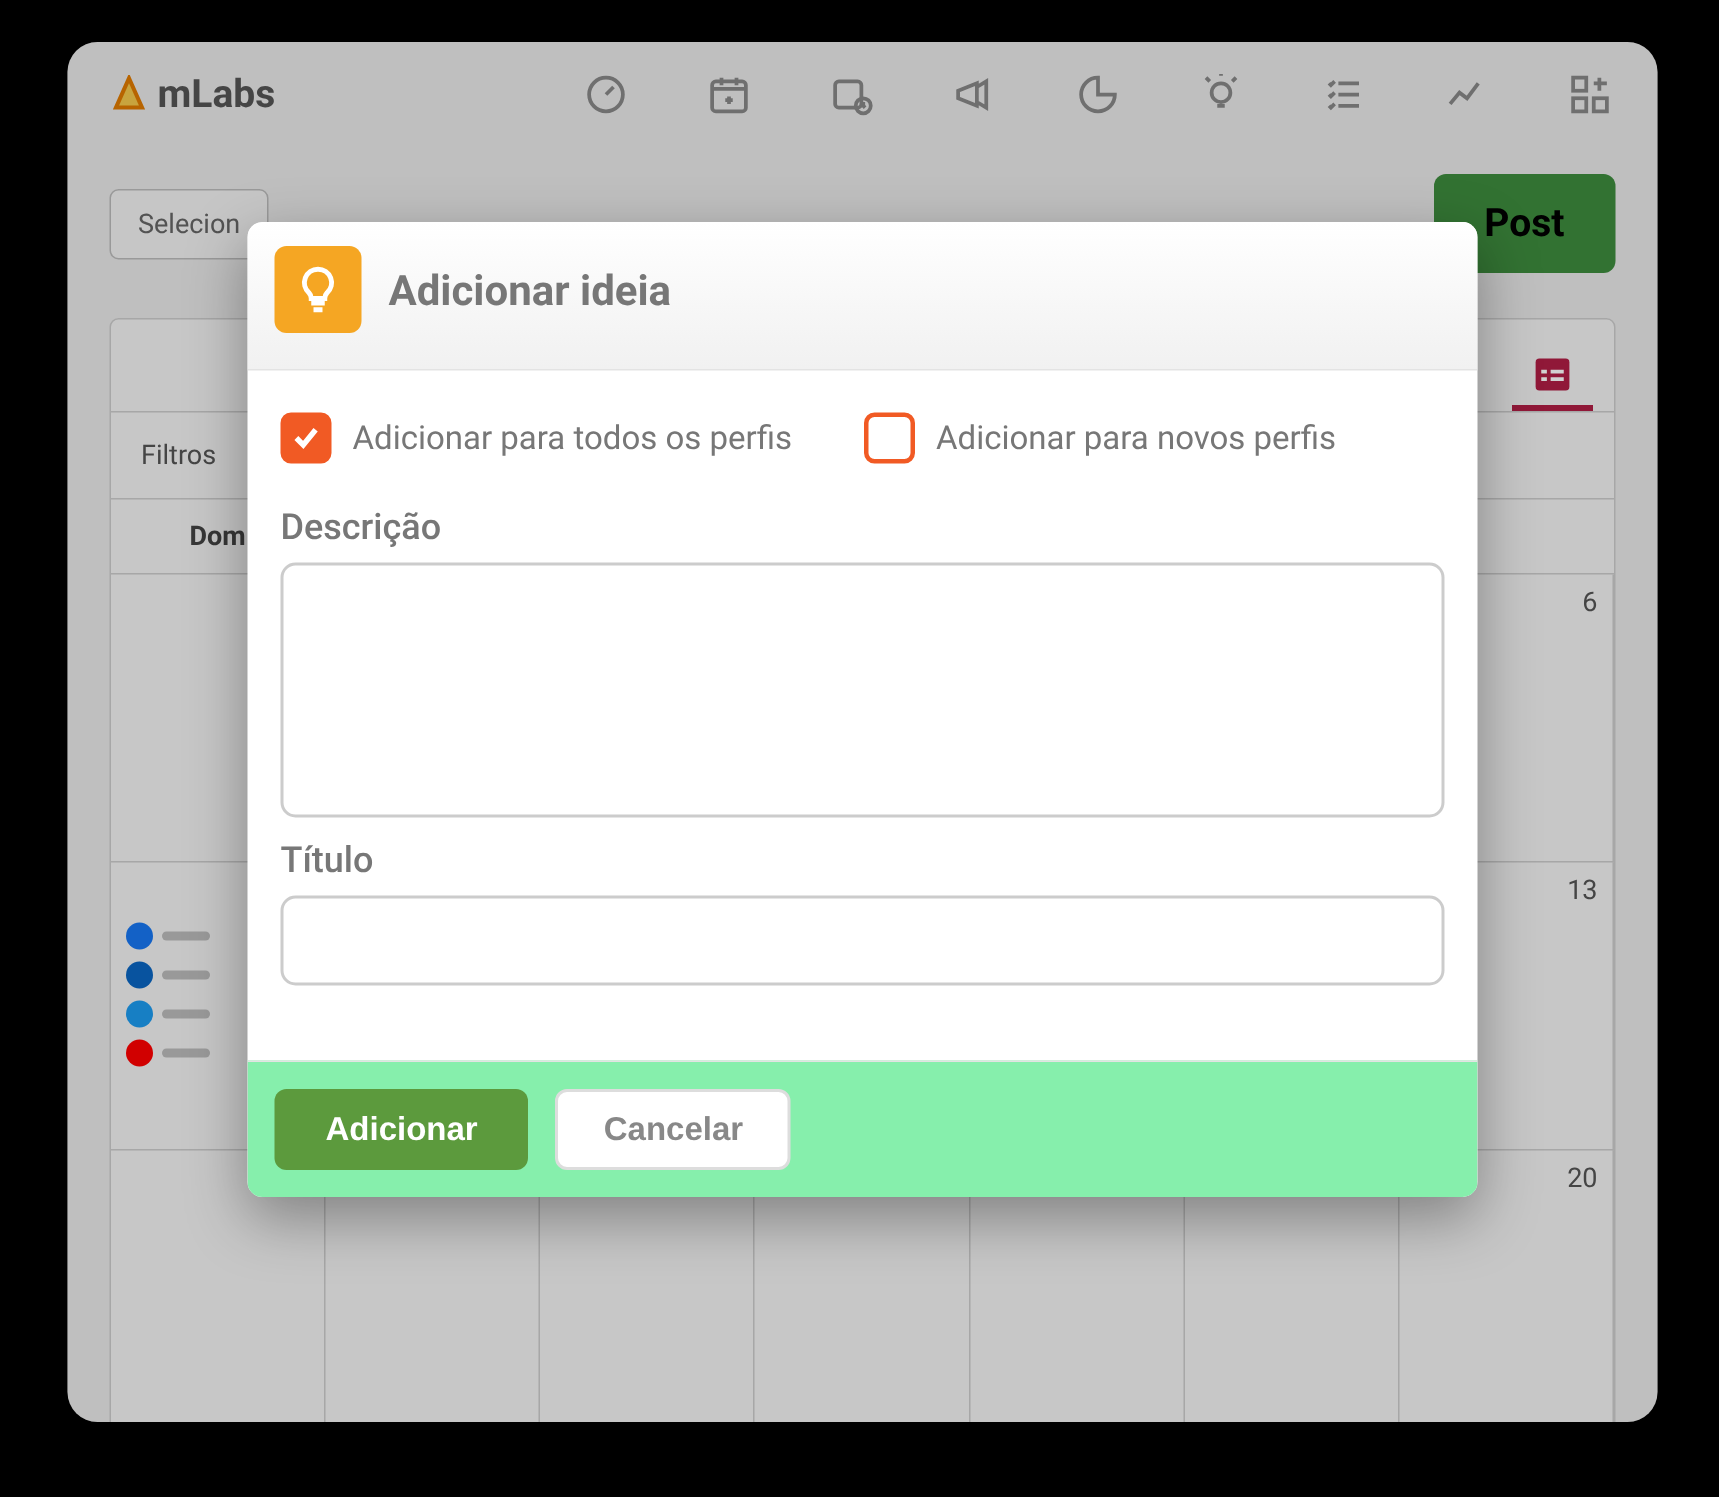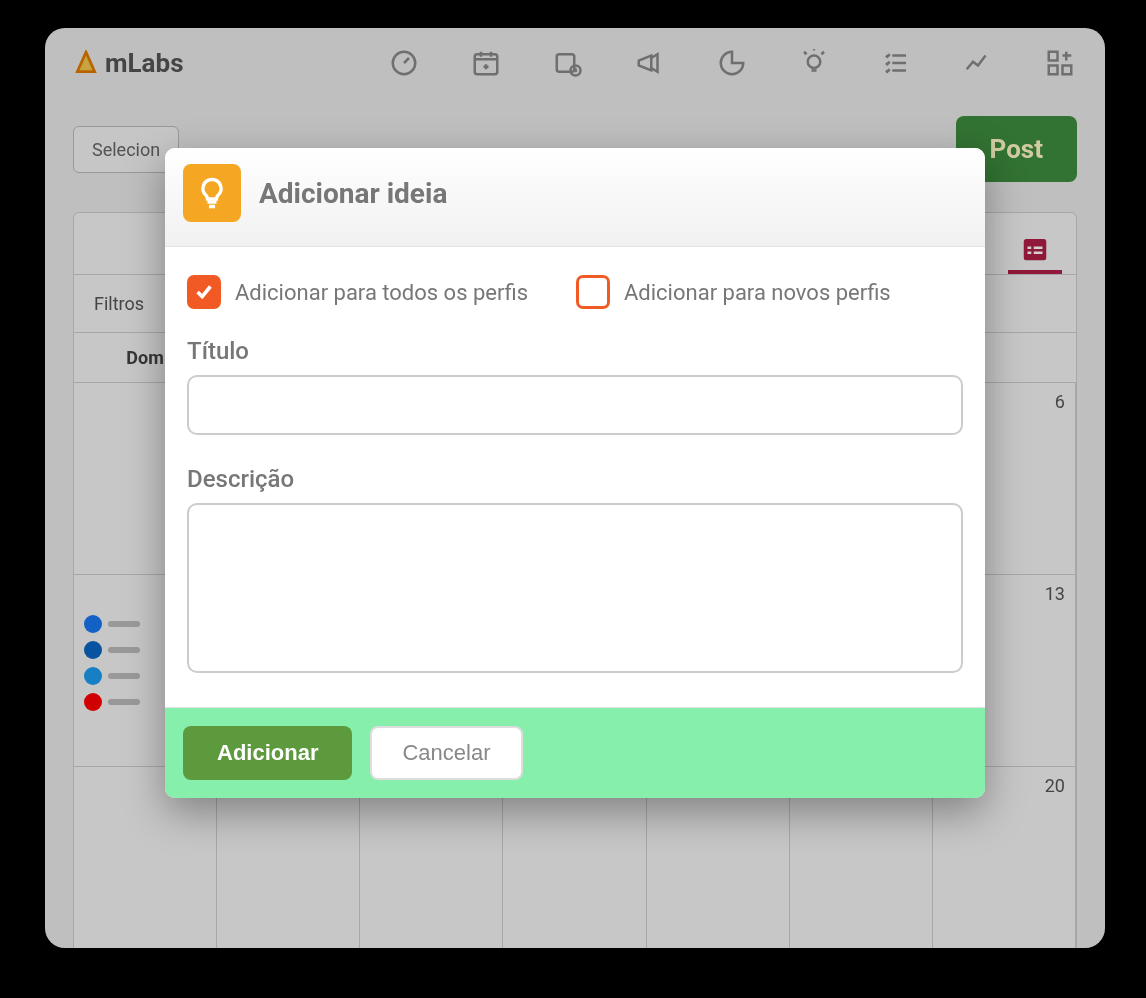--- a/index.html
+++ b/index.html
@@ -65,21 +65,21 @@
       border: 1px solid #bbb;
       background: #f2f2f2;
       border-radius: 6px;
       padding: 12px 18px;
       font-size: 18px;
       color: #666;
     }
     .post-btn {
       margin-left: auto;
       background: #3d8b3d;
-      color: #fef9c3;
+      color: #000000;
       border-radius: 8px;
       padding: 18px 34px;
       font-size: 26px;
       font-weight: 700;
       display: inline-flex;
       align-items: center;
     }
     .calendar-wrap {
       margin-top: 30px;
       border: 1px solid #ccc;
@@ -291,21 +291,21 @@
       font-weight: 700;
       cursor: pointer;
     }
     .btn-secondary {
       background: #fff;
       color: #888;
       border: 2px solid #ddd;
       border-radius: 8px;
       padding: 1px 30px;
       font-size: 22px;
-      font-weight: 400;
+      font-weight: 700;
       cursor: pointer;
     }
   </style>
 </head>
 <body>
 
 <div class="app-window">
   <div class="topbar">
     <div class="logo">
       <svg class="logo-icon" viewBox="0 0 24 24" fill="none">
@@ -475,27 +475,27 @@
             </svg>
         </div>
         <span class="check-label">Adicionar para todos os perfis</span>
       </div>
       <div class="check-item">
         <div class="check-box"></div>
         <span class="check-label">Adicionar para novos perfis</span>
       </div>
     </div>
 
+    <div class="field-group" style="margin-bottom:10px">
+      <div class="field-label">Descrição</div>
+      <textarea class="textarea-input" style=""></textarea>
+    </div>
+
     <div class="field-group">
       <div class="field-label">Título</div>
       <input class="text-input" type="text" value="" style="">
-    </div>
-
-    <div class="field-group" style="margin-bottom:10px">
-      <div class="field-label">Descrição</div>
-      <textarea class="textarea-input" style=""></textarea>
     </div>
   </div>
   <div class="modal-footer">
     <button class="btn-primary">Adicionar</button>
     <button class="btn-secondary">Cancelar</button>
   </div>
 </div>
 
 </body></html>

